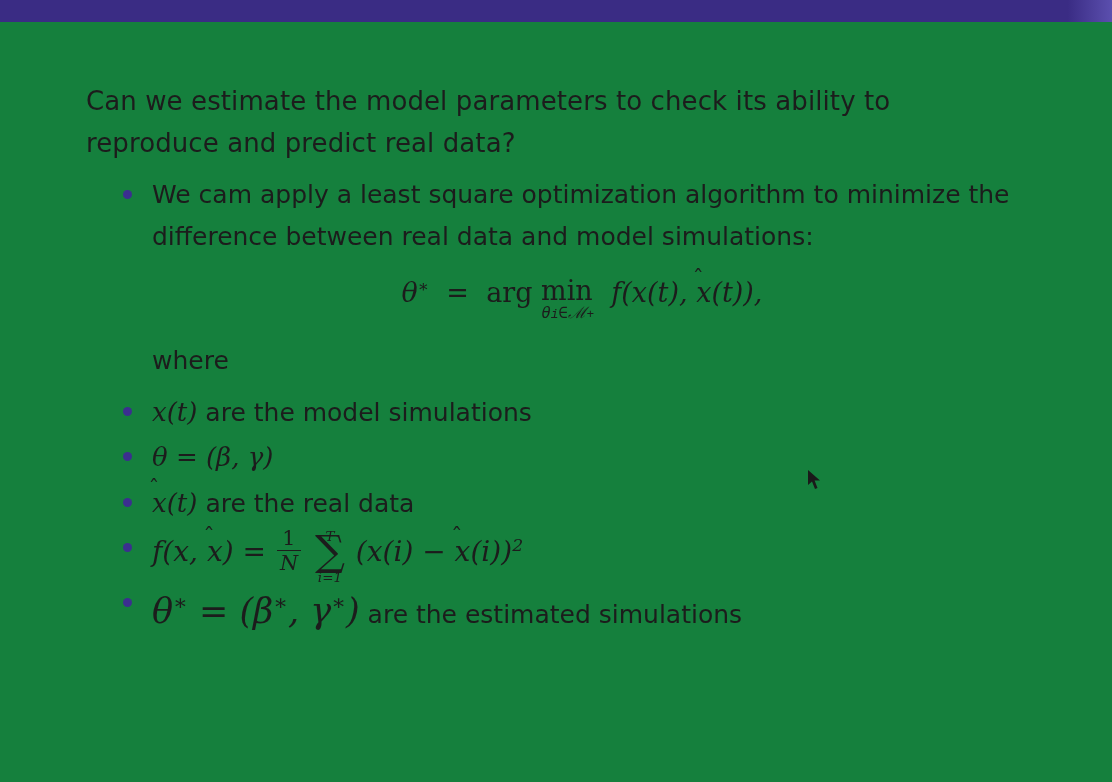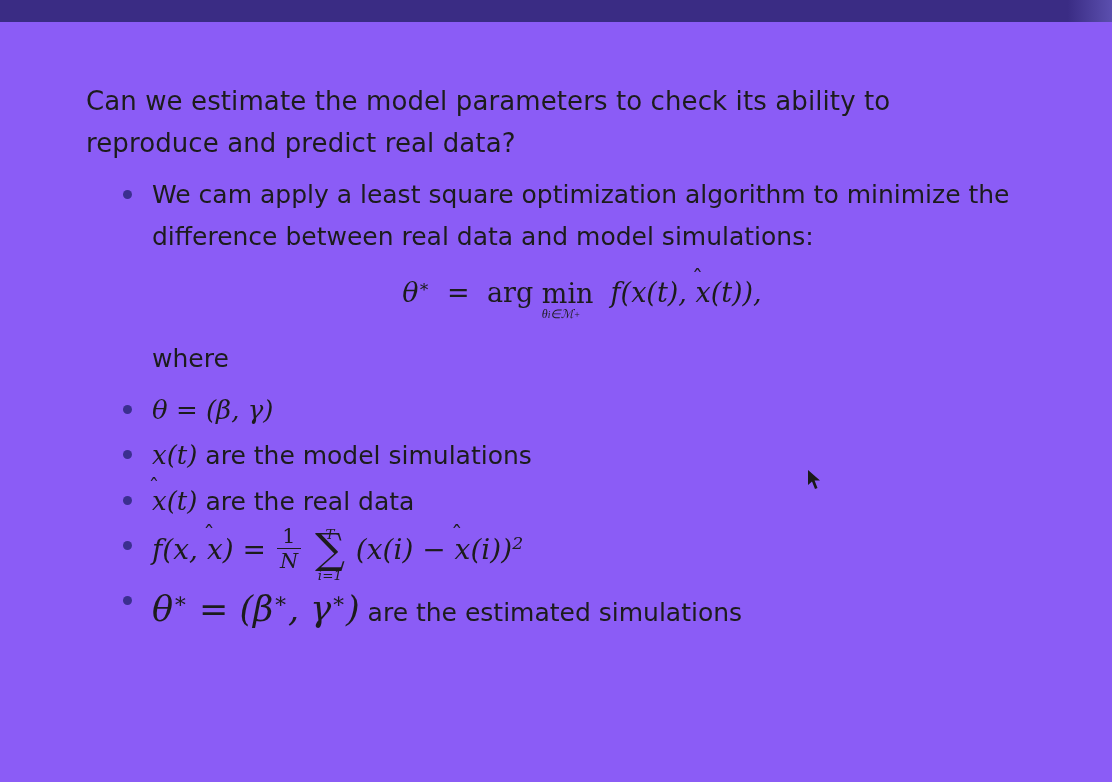--- a/index.html
+++ b/index.html
@@ -10,21 +10,21 @@
     width: 1112px;
     height: 782px;
     background: #ffffff;
     font-family: "DejaVu Sans", sans-serif;
     overflow: hidden;
     position: relative;
   }
   .slide {
     position: absolute;
     inset: 0;
-    background: #8b5cf6;
+    background: #15803d;
   }
   
   .top-bar {
     position: absolute;
     left: 0;
     top: 0;
     width: 1112px;
     height: 22px;
     background: #35287e;
   }
@@ -107,23 +107,23 @@
   }
   .argmin .top {
     display: block;
     font-family: "DejaVu Serif", serif;
     font-style: normal;
     font-size: 27px;
     line-height: 1;
   }
   .argmin .sub {
     display: block;
-    font-size: 12px;
+    font-size: 16px;
     line-height: 1.15;
-    font-family: Liberation Serif, serif;
+    font-family: Liberation Mono, monospace;
     font-style: italic;
     margin-top: 1px;
   }
   .where {
     display: block;
     margin: 22px 0 10px 0;
     font-size: 25px;
   }
   .frac {
     display: inline-block;
@@ -228,27 +228,27 @@
             &nbsp;f(x(t),
             <span class="hat-wrap"><span class="hat">̂</span>x</span>(t)),
           </span>
         </span>
 
         <span class="where">where</span>
       </li>
 
       <li>
         <span class="dot"></span>
-        <span class="math" style="font-size:26px">θ = (β, γ)</span>
-      </li>
-
-      <li>
-        <span class="dot"></span>
         <span class="math" style="font-size:26px">x(t)</span>
         <span>are the model simulations</span>
+      </li>
+
+      <li>
+        <span class="dot"></span>
+        <span class="math" style="font-size:26px">θ = (β, γ)</span>
       </li>
 
       <li>
         <span class="dot"></span>
         <span class="math" style="font-size:26px"><span class="hat-wrap"><span class="hat">̂</span>x</span>(t)</span>
         <span>are the real data</span>
       </li>
 
       <li>
         <span class="dot"></span>

